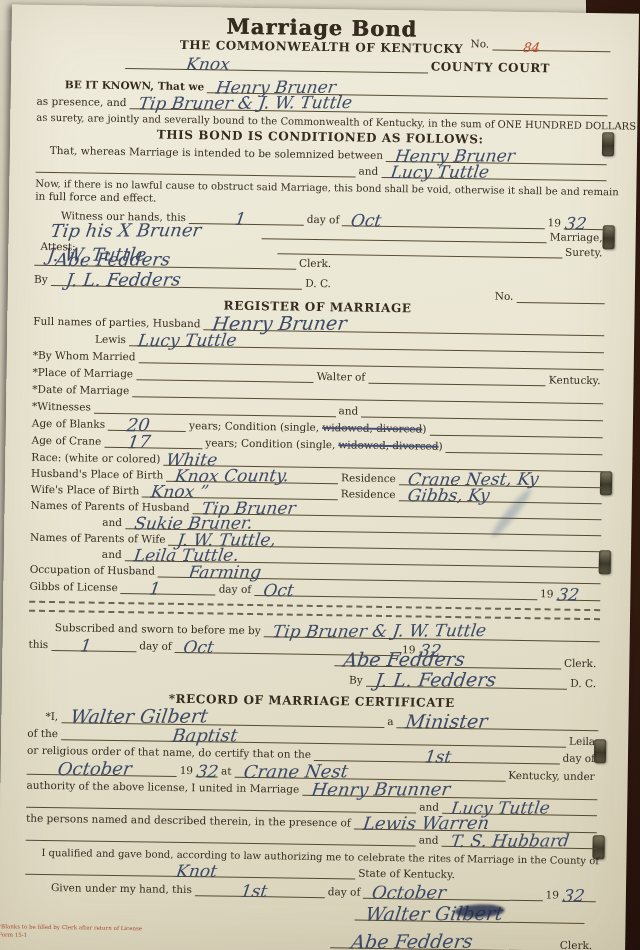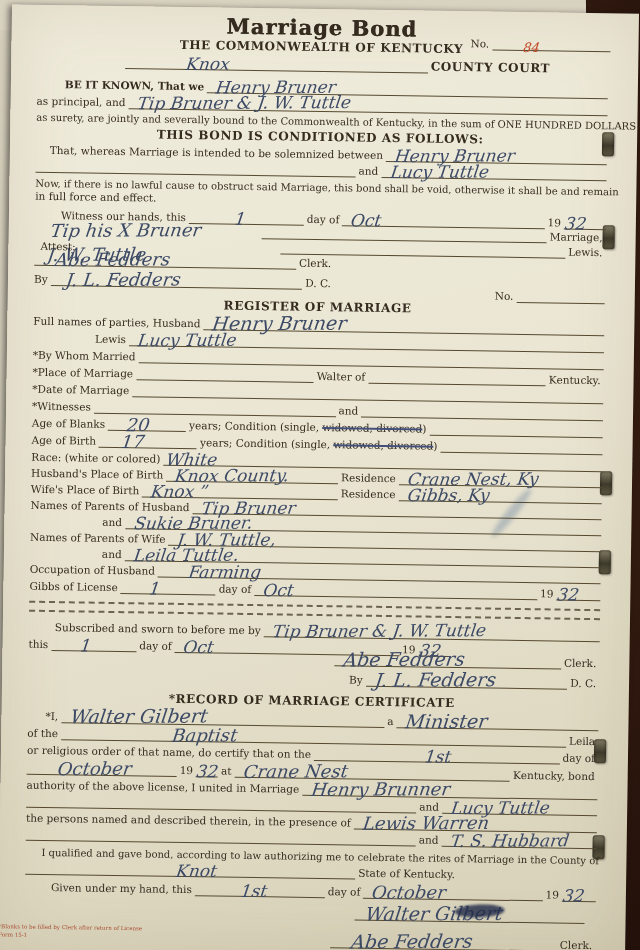--- a/index.html
+++ b/index.html
@@ -84,21 +84,21 @@
       </div>
 
       <div class="line" style="height:19px;margin-top:4px;">
         <span class="fix" style="width:28px;"></span>
         <span class="p bold">BE IT KNOWN, That we</span>
         <span class="blank">
           <i class="hw big">Henry Bruner</i>
         </span>
       </div>
       <div class="line" style="height:17px;">
-        <span class="p">as principal, and</span>
+        <span class="p">as presence, and</span>
         <span class="blank">
           <i class="hw big">Tip Bruner &amp; J. W. Tuttle</i>
         </span>
       </div>
       <div class="line" style="height:15px;font-size:10px;">
         <span class="p">as surety, are jointly and severally bound to the Commonwealth of Kentucky, in the sum of ONE HUNDRED DOLLARS</span>
       </div>
       <div class="line center" style="height:16px;margin-top:1px;">
         <span class="p h1">THIS BOND IS CONDITIONED AS FOLLOWS:</span>
       </div>
@@ -138,21 +138,21 @@
         </span>
       </div>
 
       <div style="position:relative;height:72px;">
         <div class="line" style="height:14px;">
           <span class="blank" style="flex:0 0 285px;margin-left:auto;border-bottom-color:#55492f;"></span>
           <span class="p pl">Marriage,</span>
         </div>
         <div class="line" style="height:15px;">
           <span class="blank" style="flex:0 0 285px;margin-left:auto;"></span>
-          <span class="p pl">Lewis.</span>
+          <span class="p pl">Surety.</span>
         </div>
         <i class="hw big sig-abs" style="right:115px;top:0px;font-size:18px;">Tip his X Bruner</i>
         <i class="hw big sig-abs" style="right:160px;top:24px;font-size:18px;">J. W. Tuttle</i>
         <div class="sig-abs" style="left:6px;top:18px;">
           <span class="p">Attest:</span>
         </div>
         <div class="line sig-abs" style="left:0;top:30px;width:300px;height:14px;">
           <span class="blank">
             <i class="hw big" style="left:20px;font-size:18px;">Abe Fedders</i>
           </span>
@@ -215,21 +215,21 @@
         <span class="p">Age of Blanks</span>
         <span class="blank fix" style="width:78px;">
           <i class="hw big" style="left:18px;font-size:18px;">20</i>
         </span>
         <span class="p pl">years; Condition (single,</span>
         <span class="p struck" style="padding-right:0;">widowed, divorced</span>
         <span class="p">)</span>
         <span class="blank"></span>
       </div>
       <div class="line" style="height:17px;">
-        <span class="p">Age of Birth</span>
+        <span class="p">Age of Crane</span>
         <span class="blank fix" style="width:98px;">
           <i class="hw big" style="left:22px;font-size:18px;">17</i>
         </span>
         <span class="p pl">years; Condition (single,</span>
         <span class="p struck" style="padding-right:0;">widowed, divorced</span>
         <span class="p">)</span>
         <span class="blank"></span>
       </div>
       <div class="line" style="height:17px;">
         <span class="p">Race: (white or colored)</span>
@@ -377,21 +377,21 @@
           <i class="hw big" style="left:30px;font-size:18px;">October</i>
         </span>
         <span class="p pl">19</span>
         <span class="blank fix" style="width:22px;">
           <i class="hw big" style="left:0;">32</i>
         </span>
         <span class="p pl">at</span>
         <span class="blank">
           <i class="hw big" style="font-size:18px;">Crane Nest</i>
         </span>
-        <span class="p pl">Kentucky, bond</span>
+        <span class="p pl">Kentucky, under</span>
       </div>
       <div class="line" style="height:17px;">
         <span class="p">authority of the above license, I united in Marriage</span>
         <span class="blank">
           <i class="hw big" style="font-size:18px;">Henry Brunner</i>
         </span>
       </div>
       <div class="line" style="height:16px;">
         <span class="blank" style="flex:0 0 390px;"></span>
         <span class="p pl">and</span>

